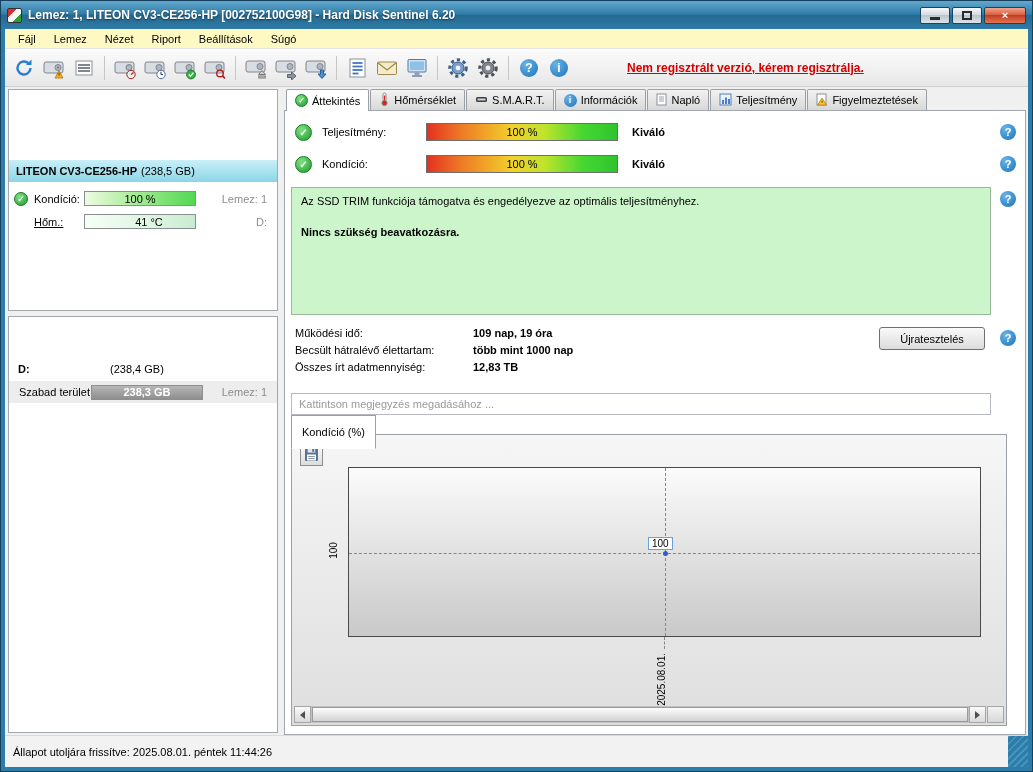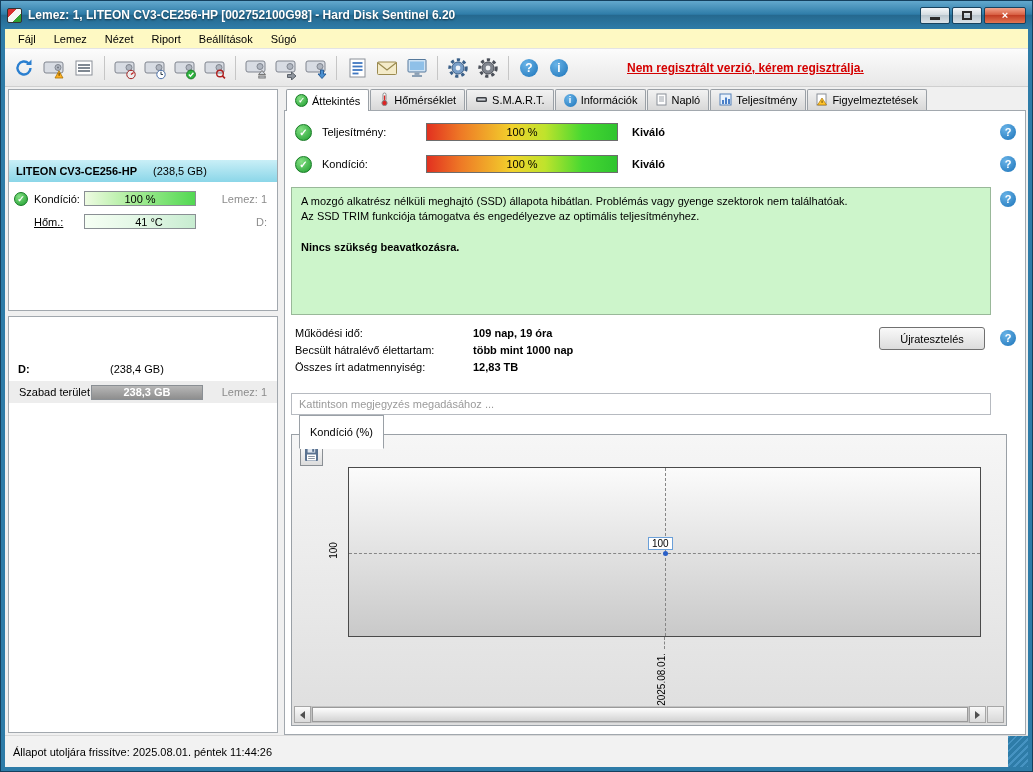--- a/index.html
+++ b/index.html
@@ -46,21 +46,21 @@
   .ck-14 { width:14px; height:14px; font-size:9px; }
   .ck-13 { width:13px; height:13px; font-size:8px; }
 
   
   .workspace { position:relative; flex:1; background:#f0f0f0; }
   .panel { position:absolute; background:#fff; border:1px solid #a2a8ae; }
   #disk-panel  { left:3px; top:2px;  width:270px; height:222px; }
   #partition-panel { left:3px; top:229px; width:270px; bottom:2px; }
 
   .sel-row { position:absolute; top:70px; left:0; right:0; height:22px;
-    background:linear-gradient(#c9eff7,#8bd6e8); display:flex; align-items:center; padding-left:7px; gap:16px; }
+    background:linear-gradient(#c9eff7,#8bd6e8); display:flex; align-items:center; padding-left:7px; gap:4px; }
   .disk-name { font-weight:bold; }
   .mini-row { position:absolute; left:0; right:0; height:17px; display:flex; align-items:center; }
   .mini-row .ck-14 { margin-left:5px; }
   .mini-label { margin-left:6px; width:50px; }
   .mini-label.noicon { margin-left:25px;text-decoration:underline; }
   .mini-bar { width:112px; height:15px; border:1px solid #8a8f94; display:flex; align-items:center; justify-content:center; }
   .bar-green { background:linear-gradient(to right,#eefbe2,#a7ec97 45%,#52d852); }
   .bar-temp  { background:linear-gradient(to right,#f6fff4,#d9f3de 70%,#c7ecd0);padding-left:18px; }
   .bar-gray  { background:linear-gradient(#b7b7b7,#8e8e8e); color:#fff; font-weight:bold; }
   .mini-right { position:absolute; right:10px; color:#8c8c8c; }
@@ -97,21 +97,21 @@
   .info-value { font-weight:bold; }
 
   .retest-btn { position:absolute; top:216px; right:40px; width:106px; height:23px;
     border:1px solid #707070; border-radius:3px; background:linear-gradient(#f9f9f9,#dcdcdc);
     font-family:inherit; font-size:11px; display:flex; align-items:center; justify-content:center; cursor:default; }
 
   .comment-input { position:absolute; top:282px; left:6px; width:700px; height:22px;
     border:1px solid #b6bac0; padding:0 7px; font-family:inherit; font-size:11px; color:#333; }
   .comment-input::placeholder { color:#9a9a9a; }
 
-  .chart-tab { position:absolute; top:304px; left:14px; height:20px; padding:16px 10px; background:#fff;
+  .chart-tab { position:absolute; top:304px; left:6px; height:20px; padding:16px 10px; background:#fff;
     border:1px solid #9aa0a6; border-bottom:1px solid #fff; z-index:2; display:flex; align-items:center; }
   .chart-panel { position:absolute; top:323px; left:6px; width:716px; bottom:8px;
     border:1px solid #9aa0a6; background:linear-gradient(#f6f6f6,#dedede); }
   .save-btn { position:absolute; left:8px; top:8px; width:23px; height:23px; border:1px solid #8a8f94;
     background:linear-gradient(#ffffff,#dcdcdc); display:flex; align-items:center; justify-content:center; }
   .plot { position:absolute; left:56px; top:32px; width:633px; height:170px; border:1px solid #4a4a4a;
     background:linear-gradient(#fbfbfb,#c9c9c9); }
   .hline { position:absolute; left:0; right:0; top:85px; border-top:1px dashed #868686; }
   .vline { position:absolute; top:0; bottom:0; left:316px; border-left:1px dashed #868686; }
   .vline-ext { position:absolute; left:372px; top:202px; height:12px; border-left:1px dashed #868686; }
@@ -399,21 +399,20 @@
 
           <div class="health-row" id="cond-row">
             <span class="check-circle ck-16">✓</span>
             <span class="health-label">Kondíció:</span>
             <span class="meter">100 %</span>
             <span class="rating">Kiváló</span>
           </div>
           <span class="circle-icon ci-16 help-abs" id="help2">?</span>
 
           <div class="green-box">
-            <div>A mozgó alkatrész nélküli meghajtó (SSD) állapota hibátlan. Problémás vagy gyenge szektorok nem találhatóak.</div>
             <div>Az SSD TRIM funkciója támogatva és engedélyezve az optimális teljesítményhez.</div>
             <div class="green-bold">Nincs szükség beavatkozásra.</div>
           </div>
           <span class="circle-icon ci-16 help-abs" id="help3">?</span>
 
           <div class="info-row" id="info1">
             <span class="info-label">Működési idő:</span>
             <span class="info-value">109 nap, 19 óra</span>
           </div>
           <div class="info-row" id="info2">

